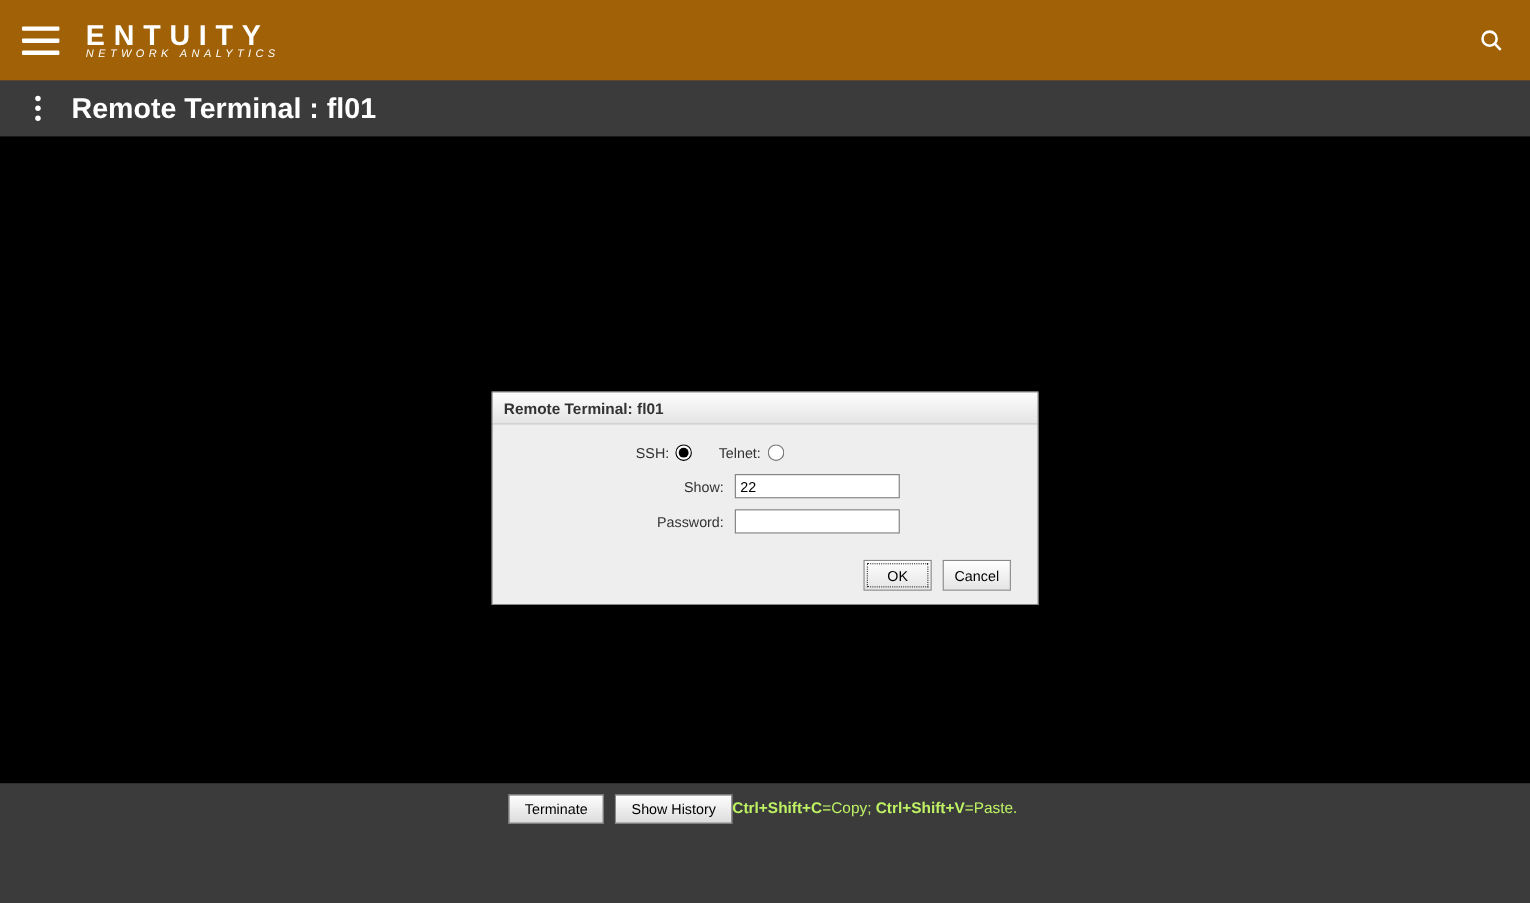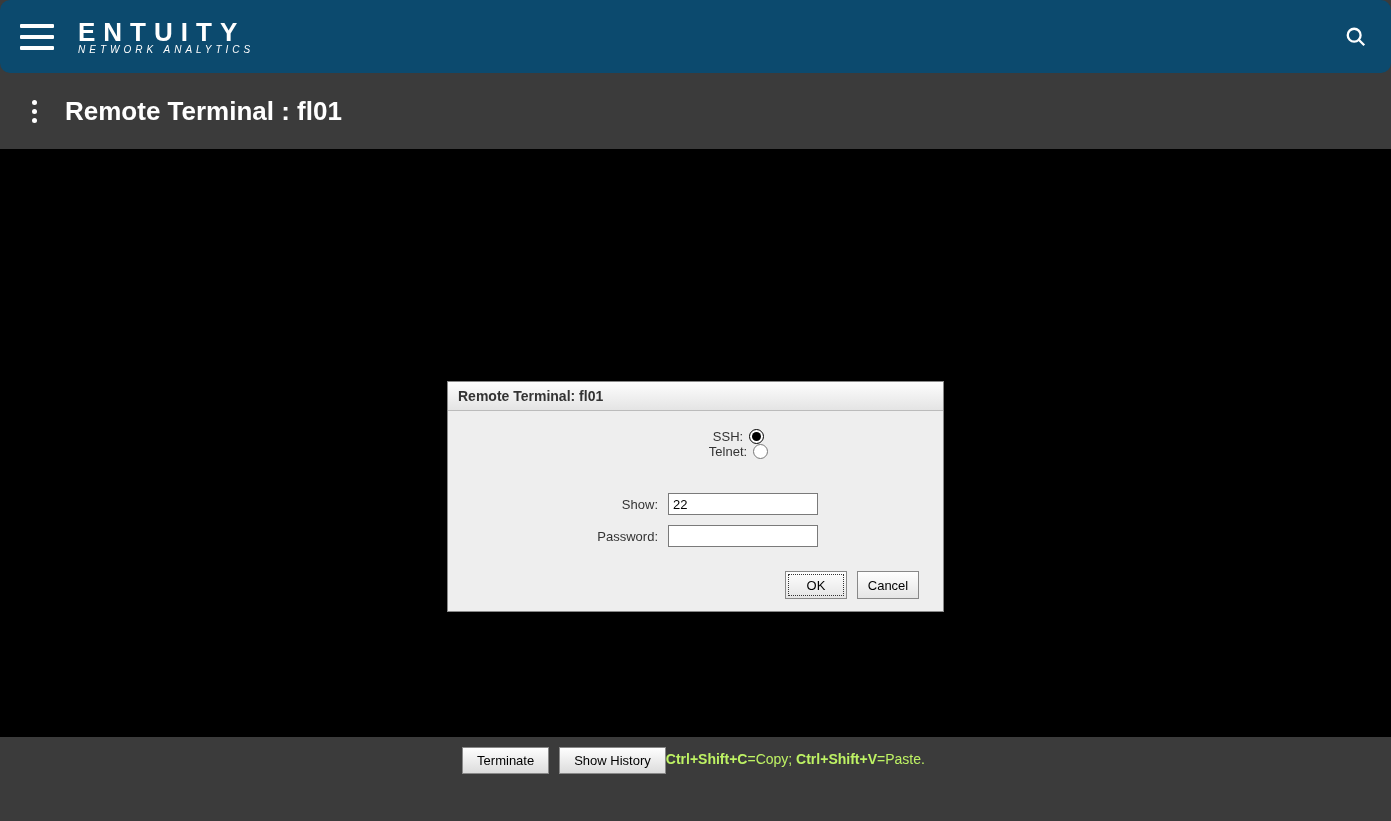--- a/index.html
+++ b/index.html
@@ -5,27 +5,26 @@
   * { box-sizing: border-box; }
   html, body {
     margin: 0; padding: 0;
     width: 1391px; height: 821px;
     font-family: Arial, Helvetica, sans-serif;
     background: #3b3b3b;
     overflow: hidden;
   }
   
   .topbar {
-    background: #0c4a6e;
+    background: #a16207;
     height: 73px;
     display: flex;
     align-items: center;
     padding: 16px 20px;
     position: relative;
-    border-radius: 10px;
   }
   .hamburger {
     width: 34px; height: 26px;
     display: flex; flex-direction: column;
     justify-content: space-between;
     cursor: pointer;
     margin-right: 24px;
   }
   .hamburger span {
     display: block;
@@ -55,21 +54,21 @@
     top: 50%;
     transform: translateY(-50%);
     width: 22px; height: 22px;
     cursor: pointer;
   }
   .search-icon svg { width: 100%; height: 100%; }
 
   
   .subheader {
     background: #3b3b3b;
-    height: 76px;
+    height: 51px;
     display: flex;
     align-items: center;
     padding-left: 32px;
     color: #fff;
   }
   .kebab {
     display: flex; flex-direction: column;
     gap: 4px;
     margin-right: 28px;
     cursor: pointer;
@@ -115,22 +114,21 @@
     background: #eeeeee;
   }
   .form-row {
     display: flex;
     align-items: center;
     margin-bottom: 10px;
     justify-content: flex-start;
     padding-left: 110px;
   }
   .form-row.radios {
-    margin-bottom: 34px;
-    flex-direction: column;
+    margin-bottom: 12px;
   }
   .form-row label.lbl {
     width: 80px;
     text-align: right;
     margin-right: 10px;
     font-size: 13px;
     color: #333;
   }
   .form-row.radios label.lbl {
     width: auto;

